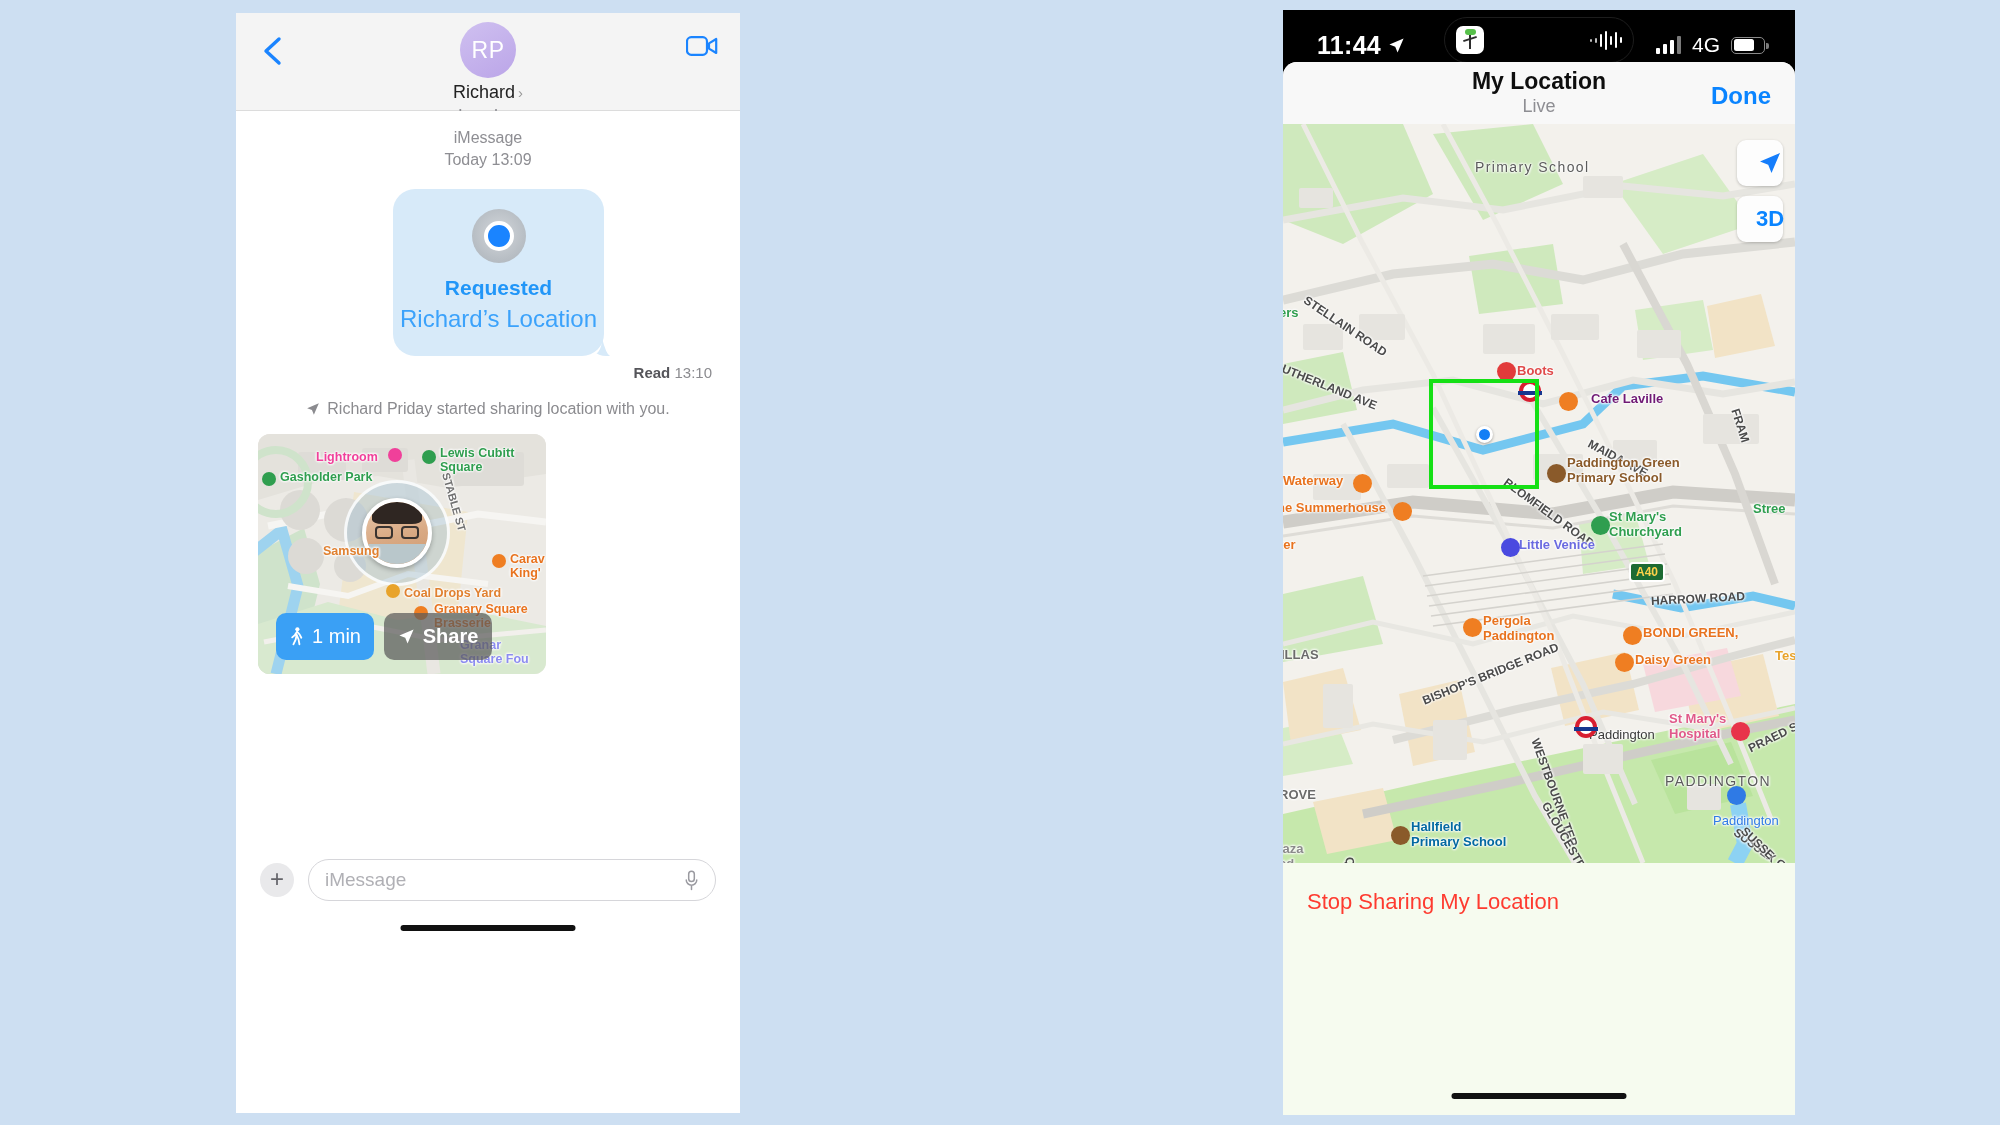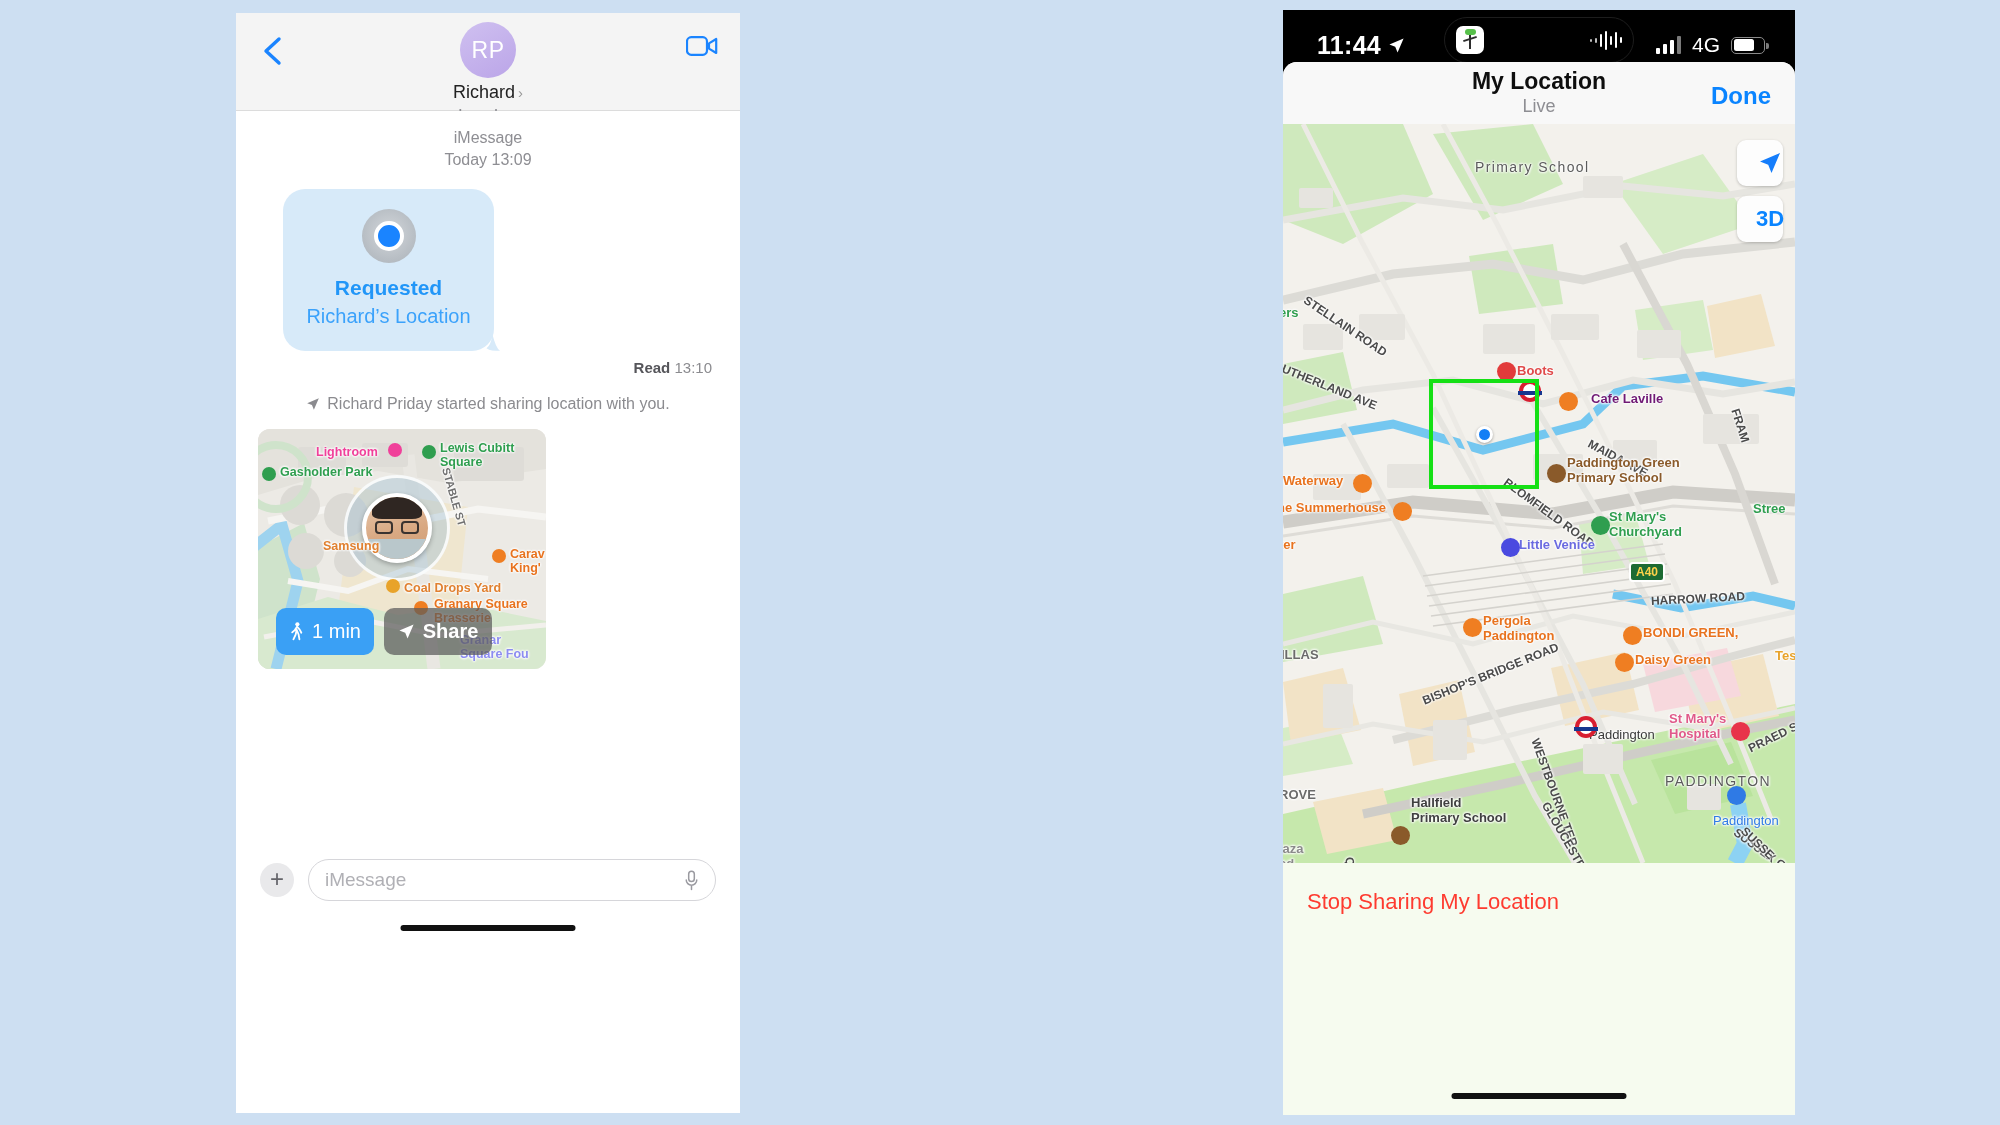--- a/index.html
+++ b/index.html
@@ -65,39 +65,39 @@
     display:flex;align-items:center;justify-content:center;
     color:#fff;font-size:23px;font-weight:500;letter-spacing:.5px;
   }
   .nav-name { font-size:18px; color:#222; margin-top:4px; display:flex;align-items:center;gap:3px;}
   .nav-name .chev { color:#9a9a9a; font-size:15px; }
   .nav-sub { font-size:18px; color:#8e8e93; margin-top:3px;}
 
   .msg-body { position:relative; background:#fff; height:836px; padding-top:16px;}
   .msg-sysline { text-align:center; color:#8e8e93; font-size:16px; line-height:1.38; }
 
-  .bubble-row { display:flex; justify-content:flex-start; padding: 18px 26px 0 0; margin-left: 47px; }
+  .bubble-row { display:flex; justify-content:center; padding: 18px 26px 0 0; margin-left: 47px; }
   .bubble {
     position:relative;
     background:#d7eaf9; border-radius:22px;
     width:211px; padding:20px 0 22px;
     text-align:center;
   }
   .bubble::after{
     content:""; position:absolute; right:-6px; bottom:0px;
     width:22px;height:22px;background:#d7eaf9;
     border-bottom-left-radius:18px;
     clip-path: path("M22 22 L0 22 Q14 22 14 4 Q18 20 22 22 Z");
   }
   .loc-glyph { width:54px;height:54px;margin:0 auto 12px; border-radius:50%;
     background: radial-gradient(circle at 50% 45%, #d3d7db 0%, #b9bfc5 62%, #aab1b8 100%);
     display:flex;align-items:center;justify-content:center;}
   .loc-glyph i { display:block;width:22px;height:22px;border-radius:50%;background:#1a84ff;border:4px solid #fff; box-sizing:content-box;}
   .b-title { color:#2196f8; font-size:21px; font-weight:700; line-height:1.22;}
-  .b-sub   { color:#3ba2fb; font-size:20px; font-weight:400; line-height:1.3; margin-top:2px;}
+  .b-sub   { color:#3ba2fb; font-size:24px; font-weight:400; line-height:1.3; margin-top:2px;}
   .read-line { text-align:right; padding:8px 28px 0 0; font-size:15px; color:#8b8b8f;}
   .read-line b { color:#55555a; font-weight:700;}
 
   .share-note { text-align:center; font-size:16px; color:#8b8b8f; margin-top:19px; display:flex;align-items:center;justify-content:center;gap:7px;}
 
   
   .map-card {
     position:relative; margin:16px 0 0 22px; width:288px;height:240px;
     border-radius:12px; overflow:hidden; background:#eceae4;
   }
@@ -527,21 +527,21 @@
             <div class="bm-lbl" style="left: 492px; top: 525px; color: rgb(232, 163, 42);">Tes</div>
             <div class="bm-lbl" style="left: -2px; top: 524px; color: rgb(107, 107, 107);">ILLAS</div>
             <div class="bm-lbl" style="left: 306px; top: 604px; color: rgb(58, 58, 58); font-weight: 500;">Paddington</div>
             <div class="poi" style="left: 448px; top: 598px; background: rgb(232, 52, 74);"></div>
             <div class="bm-lbl" style="left: 386px; top: 588px; color: rgb(224, 90, 138);">St Mary's<br>Hospital</div>
             <div class="bm-lbl" style="left: 382px; top: 650px; color: rgb(91, 91, 91); font-weight: 500; letter-spacing: 1.4px; font-size: 14px; text-align: center;">PADDINGTON</div>
             <div class="poi" style="left: 444px; top: 662px; background: rgb(47, 122, 229);"></div>
             <div class="bm-lbl" style="left: 430px; top: 690px; color: rgb(47, 122, 229); font-weight: 500;">Paddington</div>
             <div class="bm-lbl" style="left: -4px; top: 664px; color: rgb(107, 107, 107);">ROVE</div>
             <div class="poi" style="left: 108px; top: 702px; background: rgb(138, 90, 42);"></div>
-            <div class="bm-lbl" style="left: 128px; top: 672px; color: #404040;">Hallfield<br>Primary School</div>
+            <div class="bm-lbl" style="left: 128px; top: 696px; color: #0369a1;">Hallfield<br>Primary School</div>
             <div class="bm-lbl" style="left: -4px; top: 718px; color: rgb(138, 138, 138);">laza<br>ed<br>ents</div>
           </div>
 
         <div class="tube" style="left:236px;top:256px"></div>
         <div class="tube" style="left:292px;top:592px"></div>
 
         <div class="green-box"></div>
         <div class="blue-dot"></div>
       </div>
 

